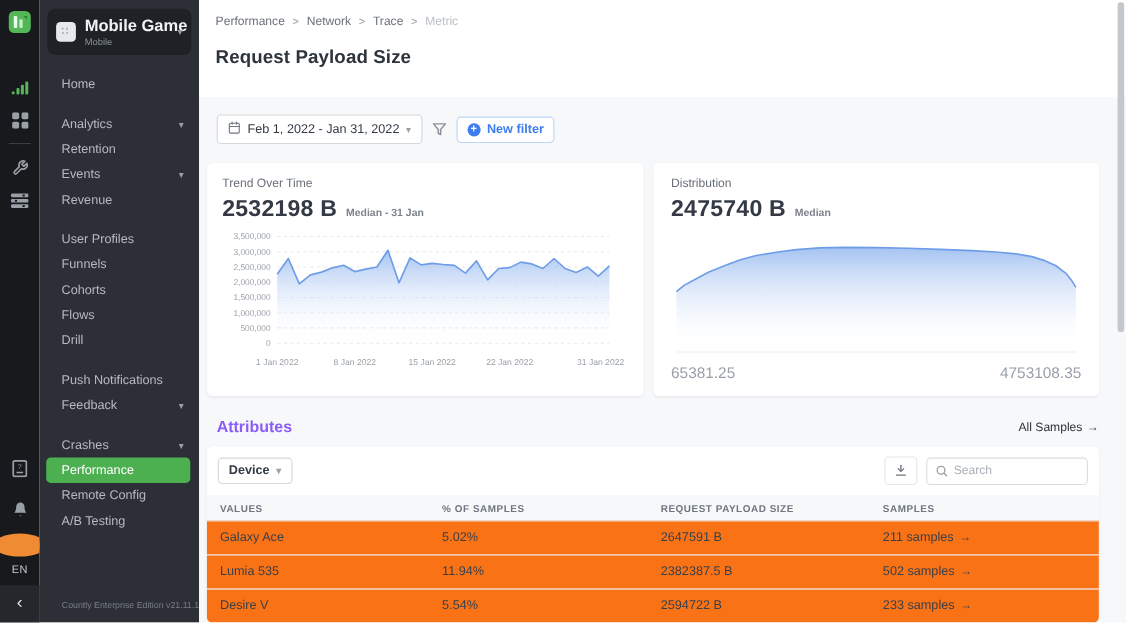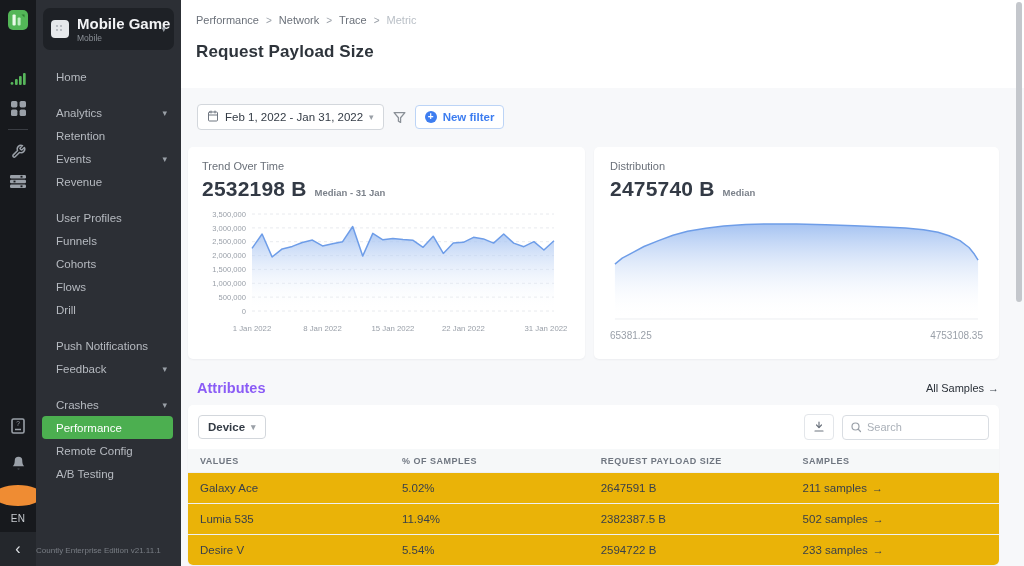--- a/index.html
+++ b/index.html
@@ -29,21 +29,21 @@
       radial-gradient(circle 1px at 2px 6px,#b9bdc3 1px,transparent 1.2px),
       radial-gradient(circle 1px at 6px 6px,#b9bdc3 1px,transparent 1.2px); }
   .app-meta { margin-left:8px; flex:1; min-width:0; }
   .app-name { color:#f2f3f5; font-size:15px; font-weight:bold; white-space:nowrap; }
   .app-type { color:#8b9097; font-size:8.5px; margin-top:1px; }
   .caret { color:#9aa0a7; font-size:9px; }
   .nav { margin-top:15px; }
   .nav-group { margin-bottom:13px; }
   .nav-item { height:23px; display:flex; align-items:center; padding:0 14px 0 20px; font-size:11.5px; cursor:pointer; justify-content:space-between; }
   .nav-item.active { background:#4caf50; color:#fff; margin:0 8px 0 6px; padding:0 8px 0 14px; border-radius:4px; }
-  .sidebar-footer { position:absolute; bottom:11px; left:0; width:100%; text-align:left; font-size:8px; color:#797e85; }
+  .sidebar-footer { position:absolute; bottom:11px; left:0; width:100%; text-align:right; font-size:8px; color:#797e85; }
 
   
   .main { flex:1; display:flex; flex-direction:column; background:#f7f8fa; min-width:0; position:relative; }
   .topbar { background:#fff; height:88px; padding:14px 25px 0 15px; flex-shrink:0; }
   .breadcrumb { font-size:11px; color:#6b717a; display:flex; align-items:center; gap:7px; }
   .bc { cursor:pointer; }
   .bc-sep { color:#9aa0a8; font-size:10px; }
   .bc.muted { color:#b9bfc6; cursor:default; }
   .page-title { margin-top:16px; font-size:17px; font-weight:bold; color:#2e343b; letter-spacing:.1px; }
 
@@ -56,39 +56,39 @@
 
   .cards { display:flex; gap:9px; margin-top:17px; }
   .card { background:#fff; border-radius:5px; box-shadow:0 1px 2px rgba(30,40,60,.05); }
   .trend-card { flex:0 0 397px; height:212px; padding:13px 14px 8px; }
   .dist-card { flex:1; height:212px; padding:13px 16px 8px; }
   .card-label { font-size:11px; color:#6a7079; }
   .metric { margin-top:5px; display:flex; align-items:baseline; gap:8px; }
   .metric-num { font-size:21px; font-weight:bold; color:#333a45; letter-spacing:.2px; }
   .metric-cap { font-size:9.5px; color:#7c828b; font-weight:bold; }
   .chart-svg { width:100%; display:block; margin-top:6px; }
-  .dist-labels { display:flex; justify-content:space-between; font-size:10px; color:#9aa0a9; margin-top:3px; }
+  .dist-labels { display:flex; justify-content:space-between; font-size:14px; color:#9aa0a9; margin-top:3px; }
 
   .attr-head { margin:21px 0 9px 9px; display:flex; align-items:center; justify-content:space-between; }
   .attr-head h2 { font-size:14.5px; font-weight:bold; color:#8b5cf6; }
   .all-samples { font-size:11px; color:#2b3139; cursor:pointer; display:flex; gap:4px; align-items:center; text-decoration:none; }
 
   .attr-card { min-height:160px; overflow:hidden; }
   .attr-controls { display:flex; align-items:center; padding:9px 10px 9px 10px; }
   .seg-btn { font-weight:bold; }
   .spacer { flex:1; }
   .dl-btn { width:30px; height:26px; display:inline-flex; align-items:center; justify-content:center; background:#fff; border:1px solid #e3e6ea; border-radius:4px; cursor:pointer; margin-right:8px; }
   .search-box { position:relative; }
   .search-box svg { position:absolute; left:8px; top:6px; }
   .search-box input { width:147px; height:25px; border:1px solid #d9dde2; border-radius:4px; padding:0 8px 0 24px; font-size:11px; color:#333; outline:none; font-family:inherit; background:#fff; }
   .search-box input::placeholder { color:#aab0b8; }
 
   .t-head, .t-row { display:grid; grid-template-columns:25.4% 25% 25.4% 1fr; padding:0 4px 0 12px; align-items:center; }
   .t-head { background:#f6f8f9; height:23px; font-size:9px; font-weight:bold; color:#6f7680; letter-spacing:.5px; }
-  .t-row { height:31px; font-size:11.5px; color:#39404a; border-top:1px solid #eef0f3; background:#eab308; }
+  .t-row { height:31px; font-size:11.5px; color:#39404a; border-top:1px solid #eef0f3; background:#f97316; }
   .samples-cell { display:flex; gap:5px; align-items:center; cursor:pointer; }
   .arrow { font-size:11px; color:#39404a; }
 
   .scroll-thumb { position:absolute; right:2px; top:2px; width:6px; height:300px; border-radius:3px; background:#c4c7cc; }
 </style>
 </head>
 <body>
 
 <div class="app">
 

